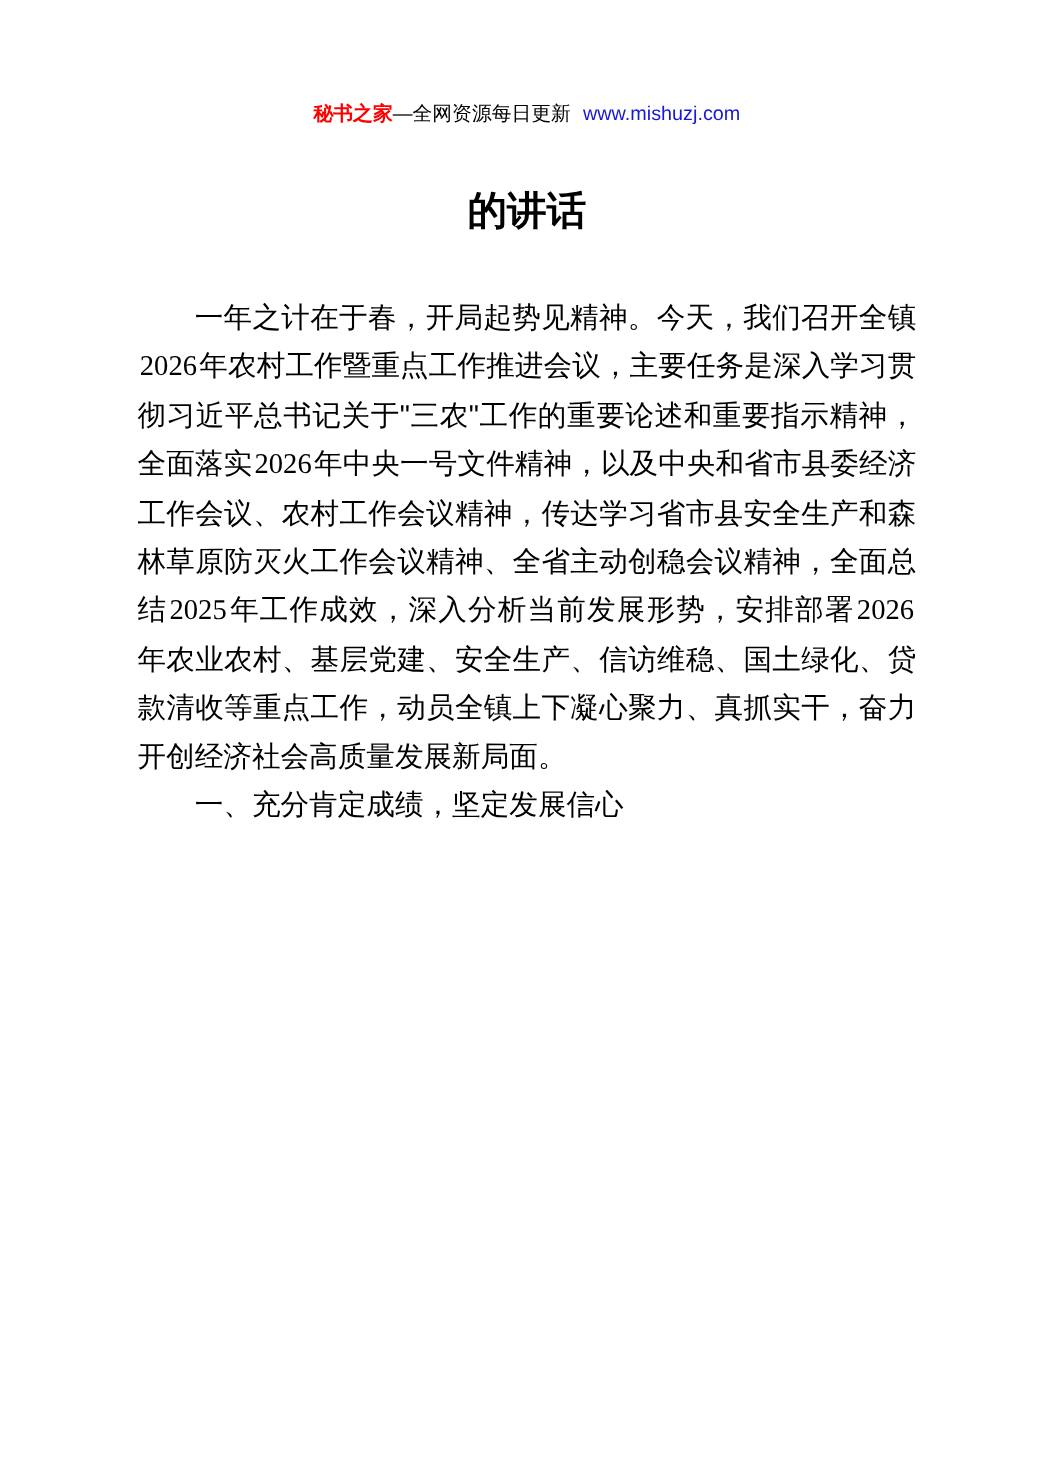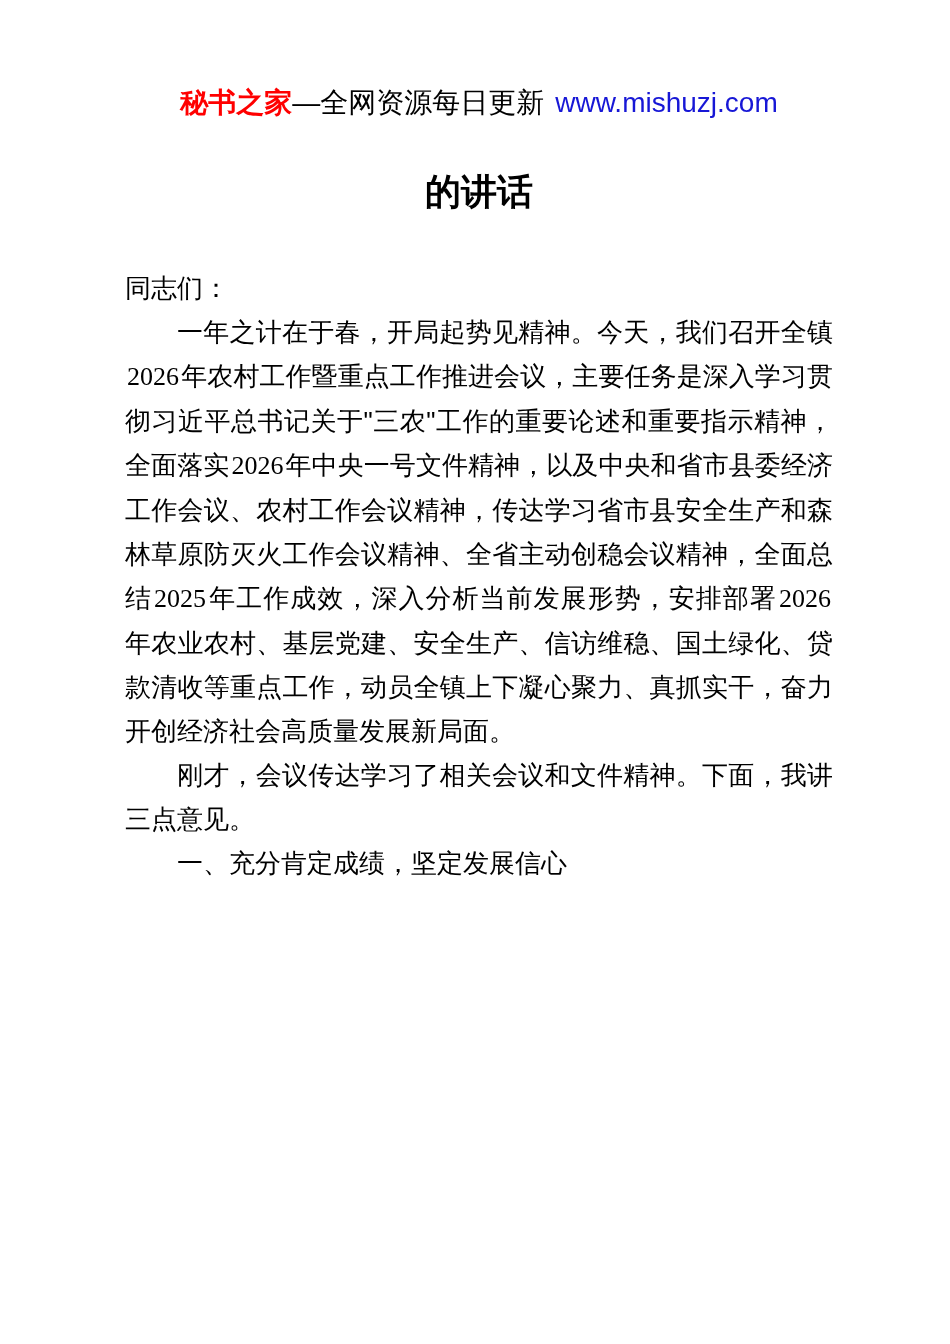--- a/index.html
+++ b/index.html
@@ -10,21 +10,21 @@
     background: #ffffff;
     box-sizing: border-box;
     padding: 0 117px 0 125px;
     overflow: hidden;
     font-family: "Liberation Sans", "DejaVu Sans", sans-serif;
     color: #000000;
   }
   .site-header {
     margin-top: 86px;
     text-align: center;
-    font-size: 28px;
+    font-size: 18px;
     line-height: 34px;
     white-space: nowrap;
   }
   .brand {
     color: #ff0000;
     font-weight: bold;
   }
   .tagline { color: #000000; }
   .site-url {
     color: #1717d6;
@@ -59,19 +59,17 @@
 
   <div class="site-header">
     <span class="brand">秘书之家</span><span class="tagline">—全网资源每日更新</span><span class="site-url">www.mishuzj.com</span>
   </div>
 
   <div class="doc-title">
       <div>的讲话</div>
     </div>
 
   <div class="doc-body">
-      <p class="para">同志们：</p>
       <p class="para indent">一年之计在于春，开局起势见精神。今天，我们召开全镇<span class="num">2026</span>年农村工作暨重点工作推进会议，主要任务是深入学习贯彻习近平总书记关于"三农"工作的重要论述和重要指示精神，全面落实<span class="num">2026</span>年中央一号文件精神，以及中央和省市县委经济工作会议、农村工作会议精神，传达学习省市县安全生产和森林草原防灭火工作会议精神、全省主动创稳会议精神，全面总结<span class="num">2025</span>年工作成效，深入分析当前发展形势，安排部署<span class="num">2026</span>年农业农村、基层党建、安全生产、信访维稳、国土绿化、贷款清收等重点工作，动员全镇上下凝心聚力、真抓实干，奋力开创经济社会高质量发展新局面。</p>
-      <p class="para indent">刚才，会议传达学习了相关会议和文件精神。下面，我讲三点意见。</p>
       <p class="para indent bold">一、充分肯定成绩，坚定发展信心</p>
     </div>
 
 </div>
 
 </body></html>

